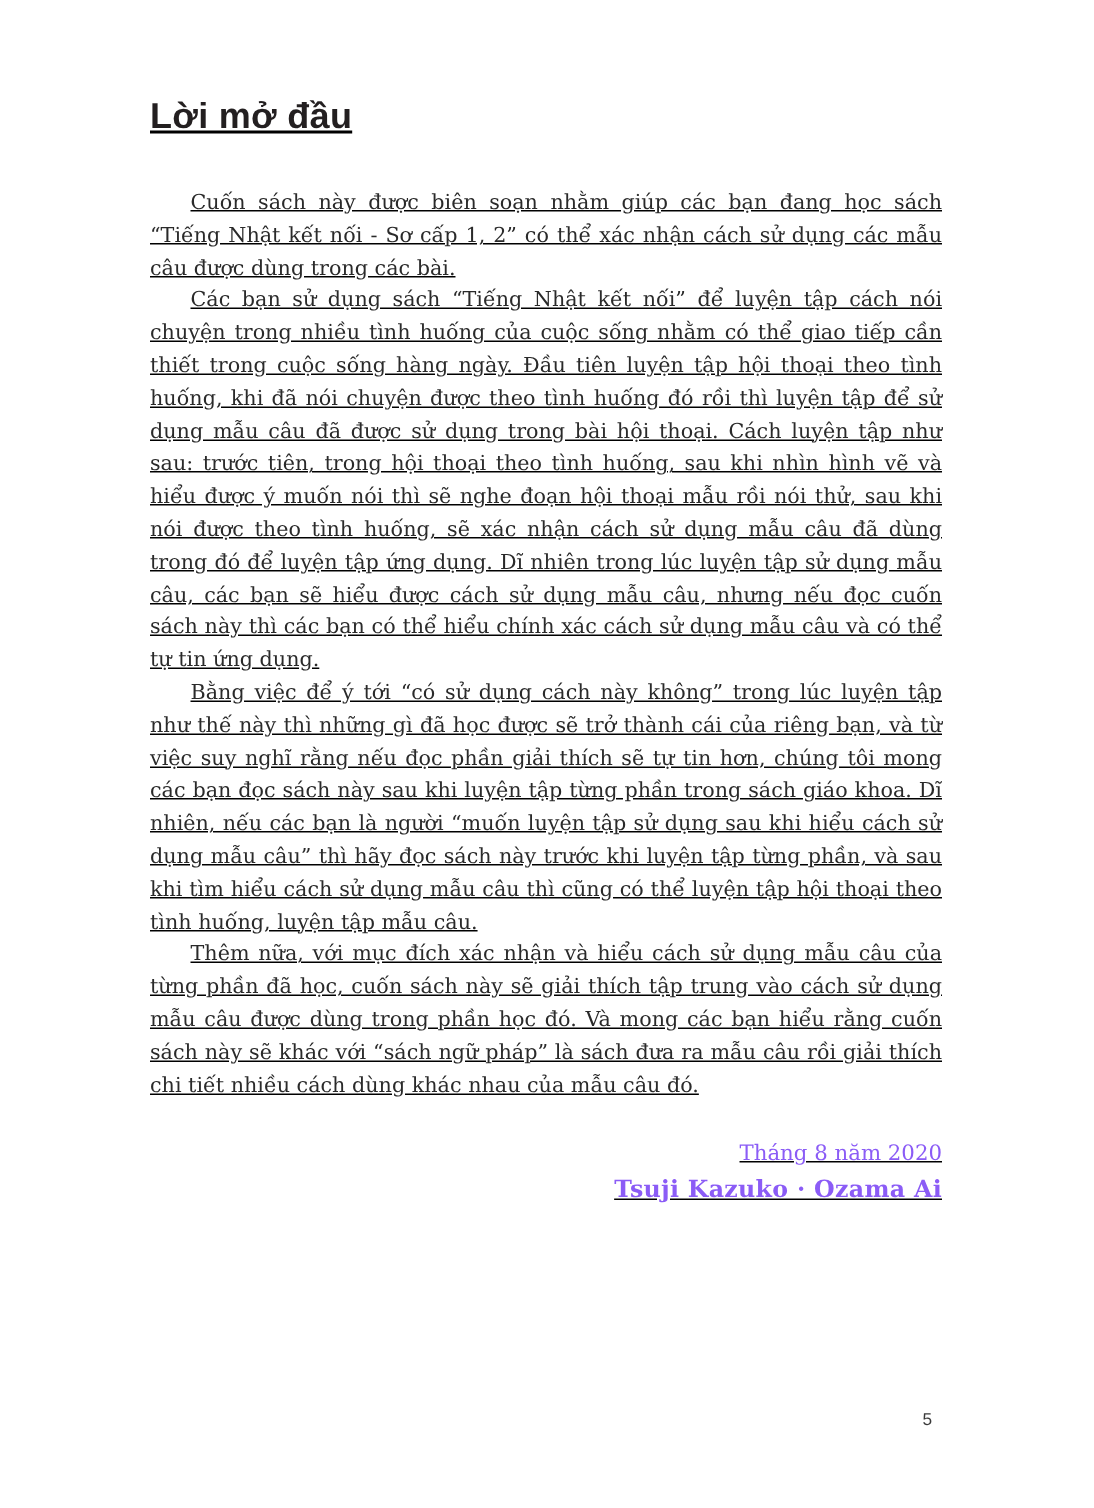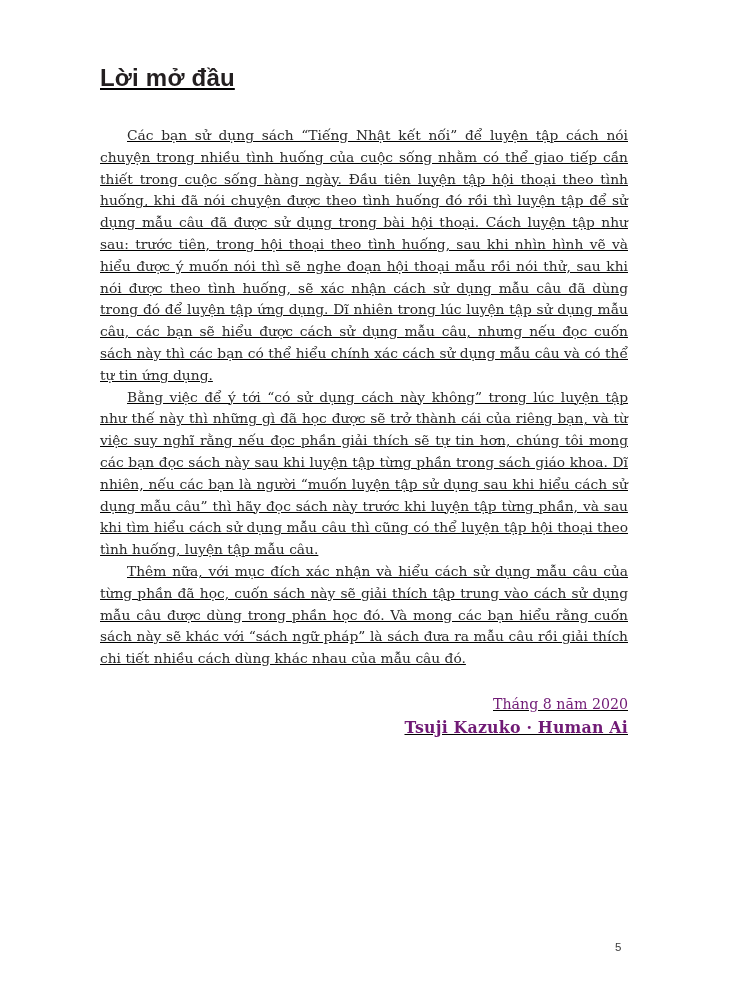--- a/index.html
+++ b/index.html
@@ -36,21 +36,21 @@
     text-align: justify;
   }
   .body-text p {
     text-indent: 27px;
     margin: 0;
   }
   .signoff {
     margin-top: 22px;
     width: 528px;
     text-align: right;
-    color: #701a75;
+    color: #8b5cf6;
   }
   .signoff .date {
     font-size: 14.2px;
     line-height: 24px;
   }
   .signoff .authors {
     font-size: 15.8px;
     font-weight: bold;
     line-height: 24px;
     letter-spacing: 0.2px;
@@ -68,24 +68,25 @@
     color: #3a3a3a;
   }
 </style>
 </head>
 <body>
 
 <div class="page">
   <h1 class="title">Lời mở đầu</h1>
 
   <div class="body-text">
+    <p>Cuốn sách này được biên soạn nhằm giúp các bạn đang học sách “Tiếng Nhật kết nối - Sơ cấp 1, 2” có thể xác nhận cách sử dụng các mẫu câu được dùng trong các bài.</p>
     <p>Các bạn sử dụng sách “Tiếng Nhật kết nối” để luyện tập cách nói chuyện trong nhiều tình huống của cuộc sống nhằm có thể giao tiếp cần thiết trong cuộc sống hàng ngày. Đầu tiên luyện tập hội thoại theo tình huống, khi đã nói chuyện được theo tình huống đó rồi thì luyện tập để sử dụng mẫu câu đã được sử dụng trong bài hội thoại. Cách luyện tập như sau: trước tiên, trong hội thoại theo tình huống, sau khi nhìn hình vẽ và hiểu được ý muốn nói thì sẽ nghe đoạn hội thoại mẫu rồi nói thử, sau khi nói được theo tình huống, sẽ xác nhận cách sử dụng mẫu câu đã dùng trong đó để luyện tập ứng dụng. Dĩ nhiên trong lúc luyện tập sử dụng mẫu câu, các bạn sẽ hiểu được cách sử dụng mẫu câu, nhưng nếu đọc cuốn sách này thì các bạn có thể hiểu chính xác cách sử dụng mẫu câu và có thể tự tin ứng dụng.</p>
     <p>Bằng việc để ý tới “có sử dụng cách này không” trong lúc luyện tập như thế này thì những gì đã học được sẽ trở thành cái của riêng bạn, và từ việc suy nghĩ rằng nếu đọc phần giải thích sẽ tự tin hơn, chúng tôi mong các bạn đọc sách này sau khi luyện tập từng phần trong sách giáo khoa. Dĩ nhiên, nếu các bạn là người “muốn luyện tập sử dụng sau khi hiểu cách sử dụng mẫu câu” thì hãy đọc sách này trước khi luyện tập từng phần, và sau khi tìm hiểu cách sử dụng mẫu câu thì cũng có thể luyện tập hội thoại theo tình huống, luyện tập mẫu câu.</p>
     <p>Thêm nữa, với mục đích xác nhận và hiểu cách sử dụng mẫu câu của từng phần đã học, cuốn sách này sẽ giải thích tập trung vào cách sử dụng mẫu câu được dùng trong phần học đó. Và mong các bạn hiểu rằng cuốn sách này sẽ khác với “sách ngữ pháp” là sách đưa ra mẫu câu rồi giải thích chi tiết nhiều cách dùng khác nhau của mẫu câu đó.</p>
   </div>
 
   <div class="signoff">
     <div class="date">Tháng 8 năm 2020</div>
-    <div class="authors">Tsuji Kazuko · Human Ai</div>
+    <div class="authors">Tsuji Kazuko · Ozama Ai</div>
   </div>
 
   <div class="page-number">5</div>
 </div>
 
 </body></html>

